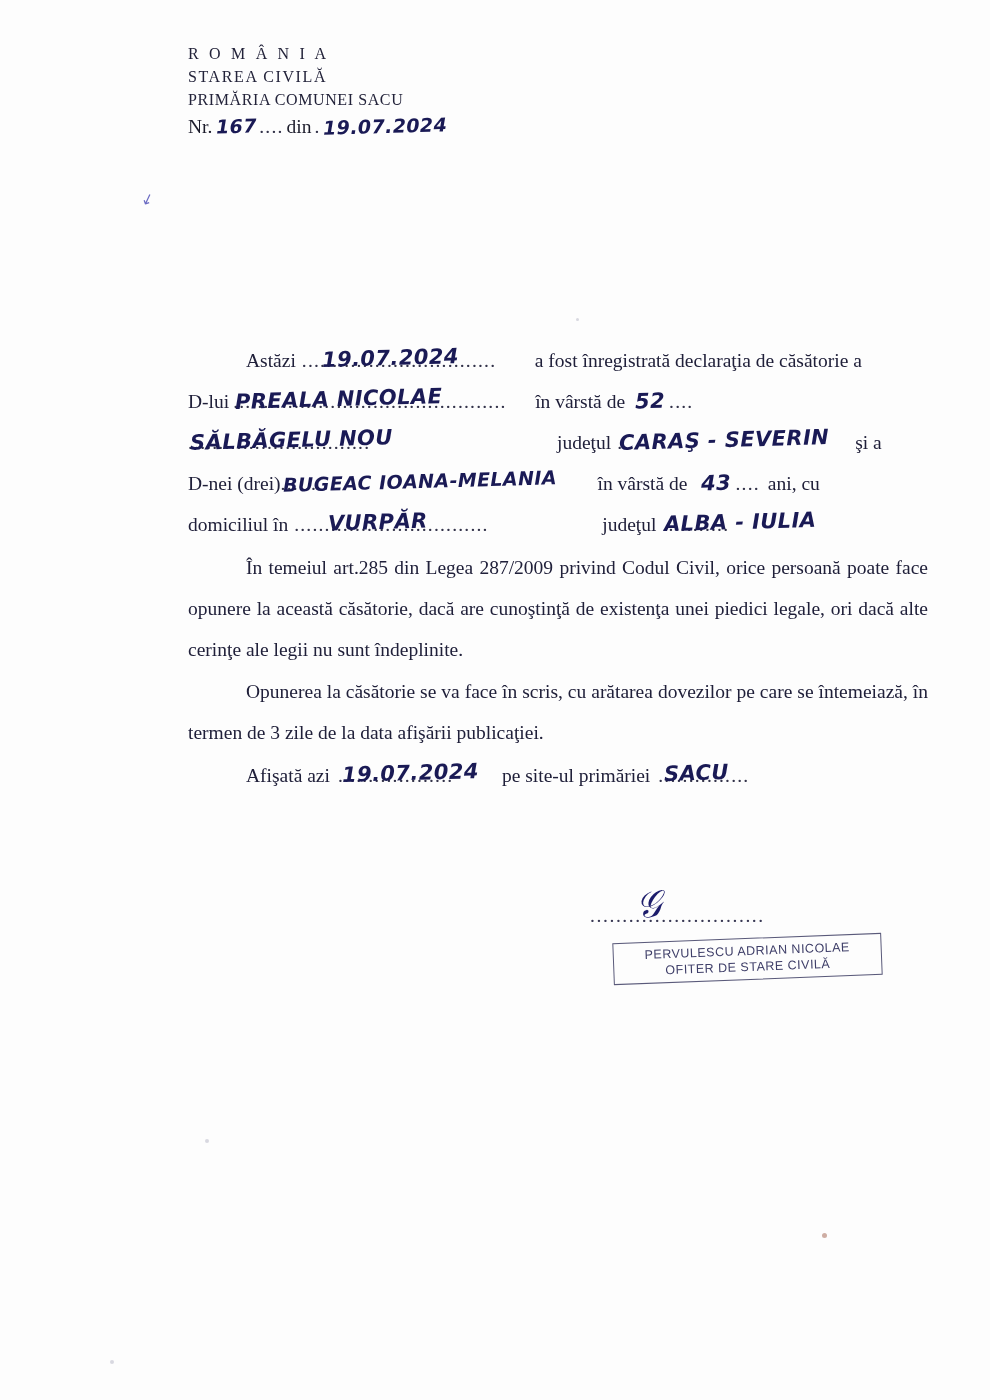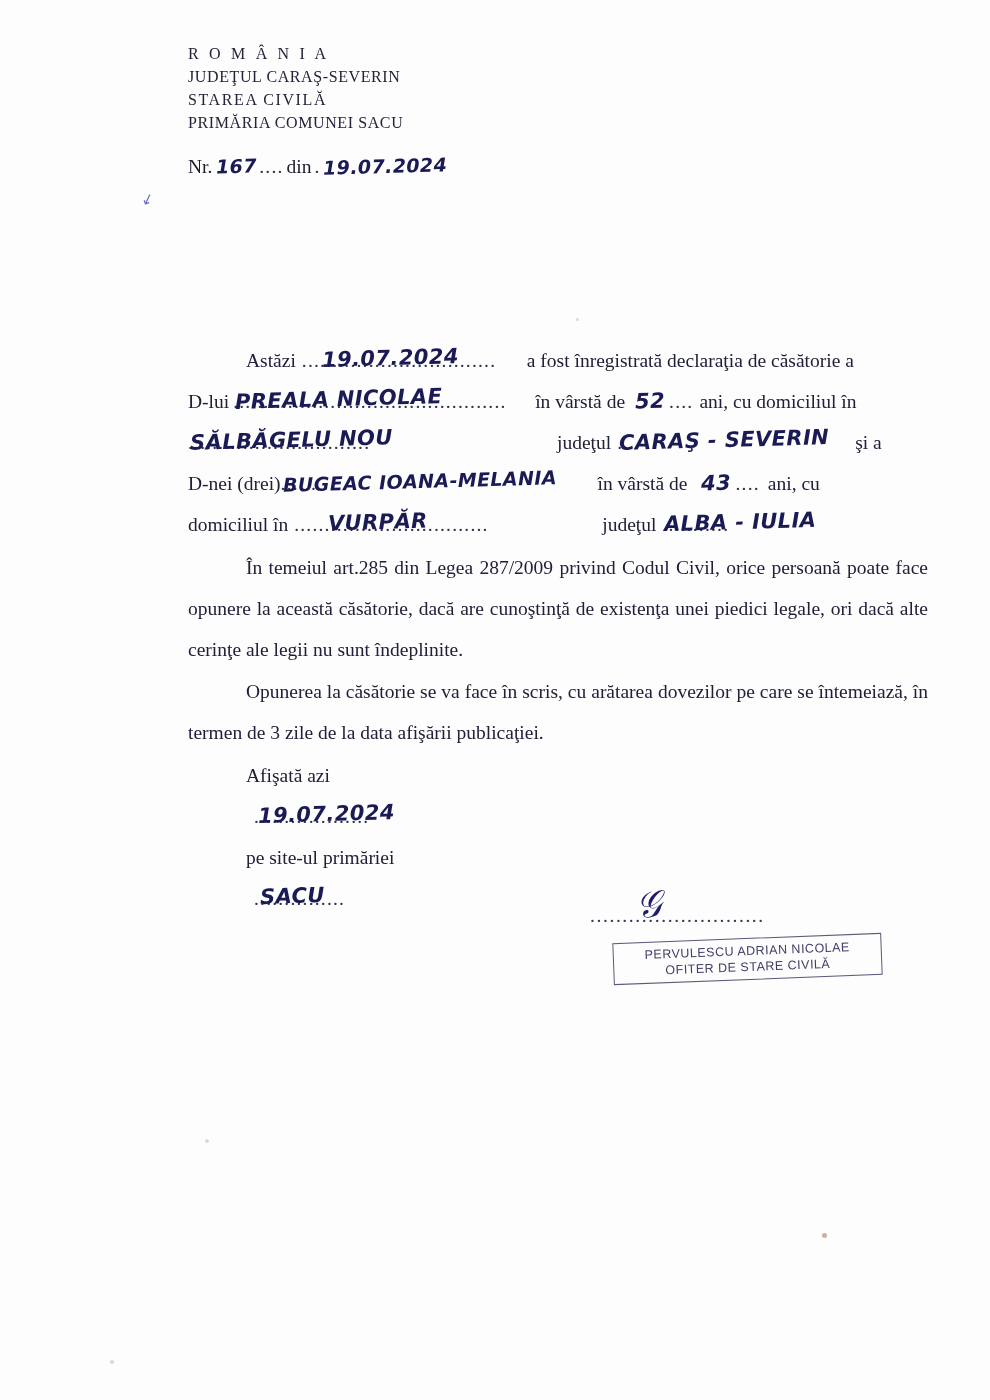--- a/index.html
+++ b/index.html
@@ -38,21 +38,21 @@
     letter-spacing: 3.2px;
   }
   .header .line.stare {
     letter-spacing: 1.6px;
   }
   .nr-line {
     font-size: 19.5px;
     white-space: nowrap;
     display: flex;
     align-items: baseline;
-    margin-top: 19px;
+    margin-top: 2px;
   }
   .dots {
     letter-spacing: 1.2px;
     color: #33334a;
   }
 
   
   .hand {
     font-family: "DejaVu Sans", sans-serif;
     font-style: italic;
@@ -85,21 +85,21 @@
     left: 188px;
     top: 340px;
     width: 740px;
     font-size: 19.5px;
     line-height: 41px;
     color: #20203a;
     text-align: justify;
   }
   .row {
     display: flex;
-    align-items: flex-start;
+    align-items: center;
     white-space: nowrap;
     height: 41px;
   }
   .indent { padding-left: 58px; }
   .para {
     text-indent: 58px;
     margin: 0;
     text-align: justify;
     line-height: 41px;
   }
@@ -186,21 +186,20 @@
     opacity: 0.75;
   }
 </style>
 </head>
 <body>
 
 <div class="page">
 
   <div class="header">
     <div class="line country">R O M Â N I A</div>
-    <div class="line">JUDEŢUL CARAŞ-SEVERIN</div>
     <div class="line stare">STAREA  CIVILĂ</div>
     <div class="line">PRIMĂRIA COMUNEI SACU</div>
     <div class="nr-line">
       <span>Nr.</span>
       <span class="hand mid" style="margin:0 2px 0 4px;">167</span>
       <span class="dots">....</span>
       <span style="margin:0 3px;">din</span>
       <span class="dots">.</span>
       <span class="hand mid" style="margin-left:2px;">19.07.2024</span>
     </div>
@@ -210,33 +209,32 @@
 
 
   <div class="body">
 
     <div class="row indent">
       <span>Astăzi</span>
       <span class="hw-over" style="width:225px;">
         <span class="dots" style="margin-left:6px;">................................</span>
         <span class="hand big" style="left:26px;">19.07.2024</span>
       </span>
-      <span style="margin-left:6px;">a fost înregistrată declaraţia de căsătorie a</span>
+      <span style="margin-left:14px;">a fost înregistrată declaraţia de căsătorie a</span>
     </div>
 
     <div class="row">
       <span>D-lui</span>
       <span class="hw-over" style="width:300px;">
         <span class="dots" style="margin-left:4px;">.............................................</span>
         <span class="hand big" style="left:6px;">PREALA  NICOLAE</span>
       </span>
       <span style="margin-left:6px;">în vârstă de</span>
       <span class="hand big" style="margin:0 4px 0 10px;">52</span>
       <span class="dots">....</span>
-      <span style="margin-left:6px;">ani, cu domiciliul în</span>
     </div>
 
     <div class="row">
       <span class="hw-over" style="width:365px;">
         <span class="dots">..............................</span>
         <span class="hand big" style="left:2px;">SĂLBĂGELU  NOU</span>
       </span>
       <span style="margin-left:4px;">judeţul</span>
       <span class="hw-over" style="width:240px;">
         <span class="dots" style="margin-left:6px;">...</span>
@@ -266,21 +264,21 @@
       <span style="margin-left:4px;">judeţul</span>
       <span class="hw-over" style="width:230px;">
         <span class="dots" style="margin-left:6px;">...........</span>
         <span class="hand big" style="left:8px;">ALBA - IULIA</span>
       </span>
     </div>
 
     <p class="para" style="margin-top:2px;">În temeiul art.285 din Legea 287/2009 privind Codul Civil, orice persoană poate face opunere la această căsătorie, dacă are cunoştinţă de existenţa unei piedici legale, ori dacă alte cerinţe ale legii nu sunt îndeplinite.</p>
     <p class="para" style="margin-top:1px;">Opunerea la căsătorie se va face în scris, cu arătarea dovezilor pe care se întemeiază, în termen de 3 zile de la data afişării publicaţiei.</p>
 
-    <div class="row indent" style="margin-top:2px;flex-direction:column;">
+    <div class="row indent" style="margin-top:2px;">
       <span>Afişată azi</span>
       <span class="hw-over" style="width:172px;">
         <span class="dots" style="margin-left:8px;">...................</span>
         <span class="hand big" style="left:12px;">19.07.2024</span>
       </span>
       <span style="margin-left:0;">pe site-ul  primăriei</span>
       <span class="hw-over" style="width:160px;">
         <span class="dots" style="margin-left:8px;">...............</span>
         <span class="hand big" style="left:14px;">SACU</span>
       </span>

